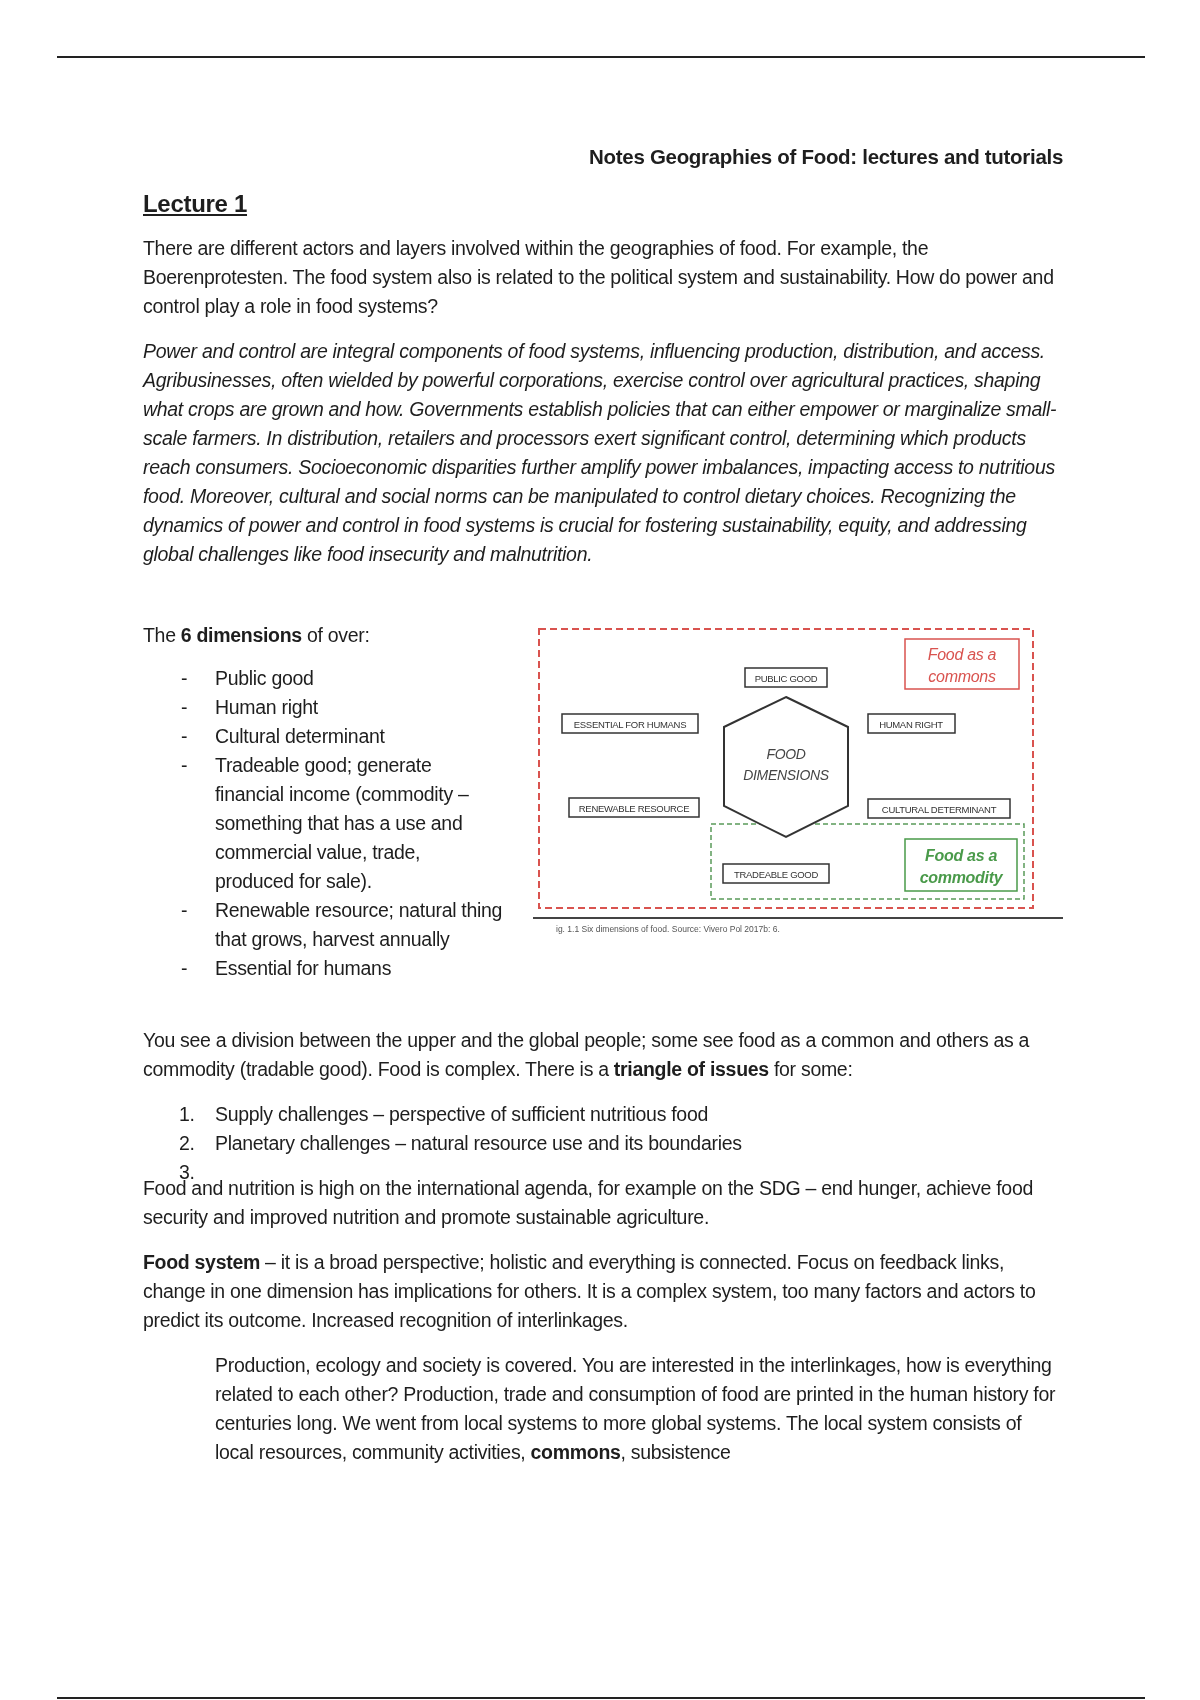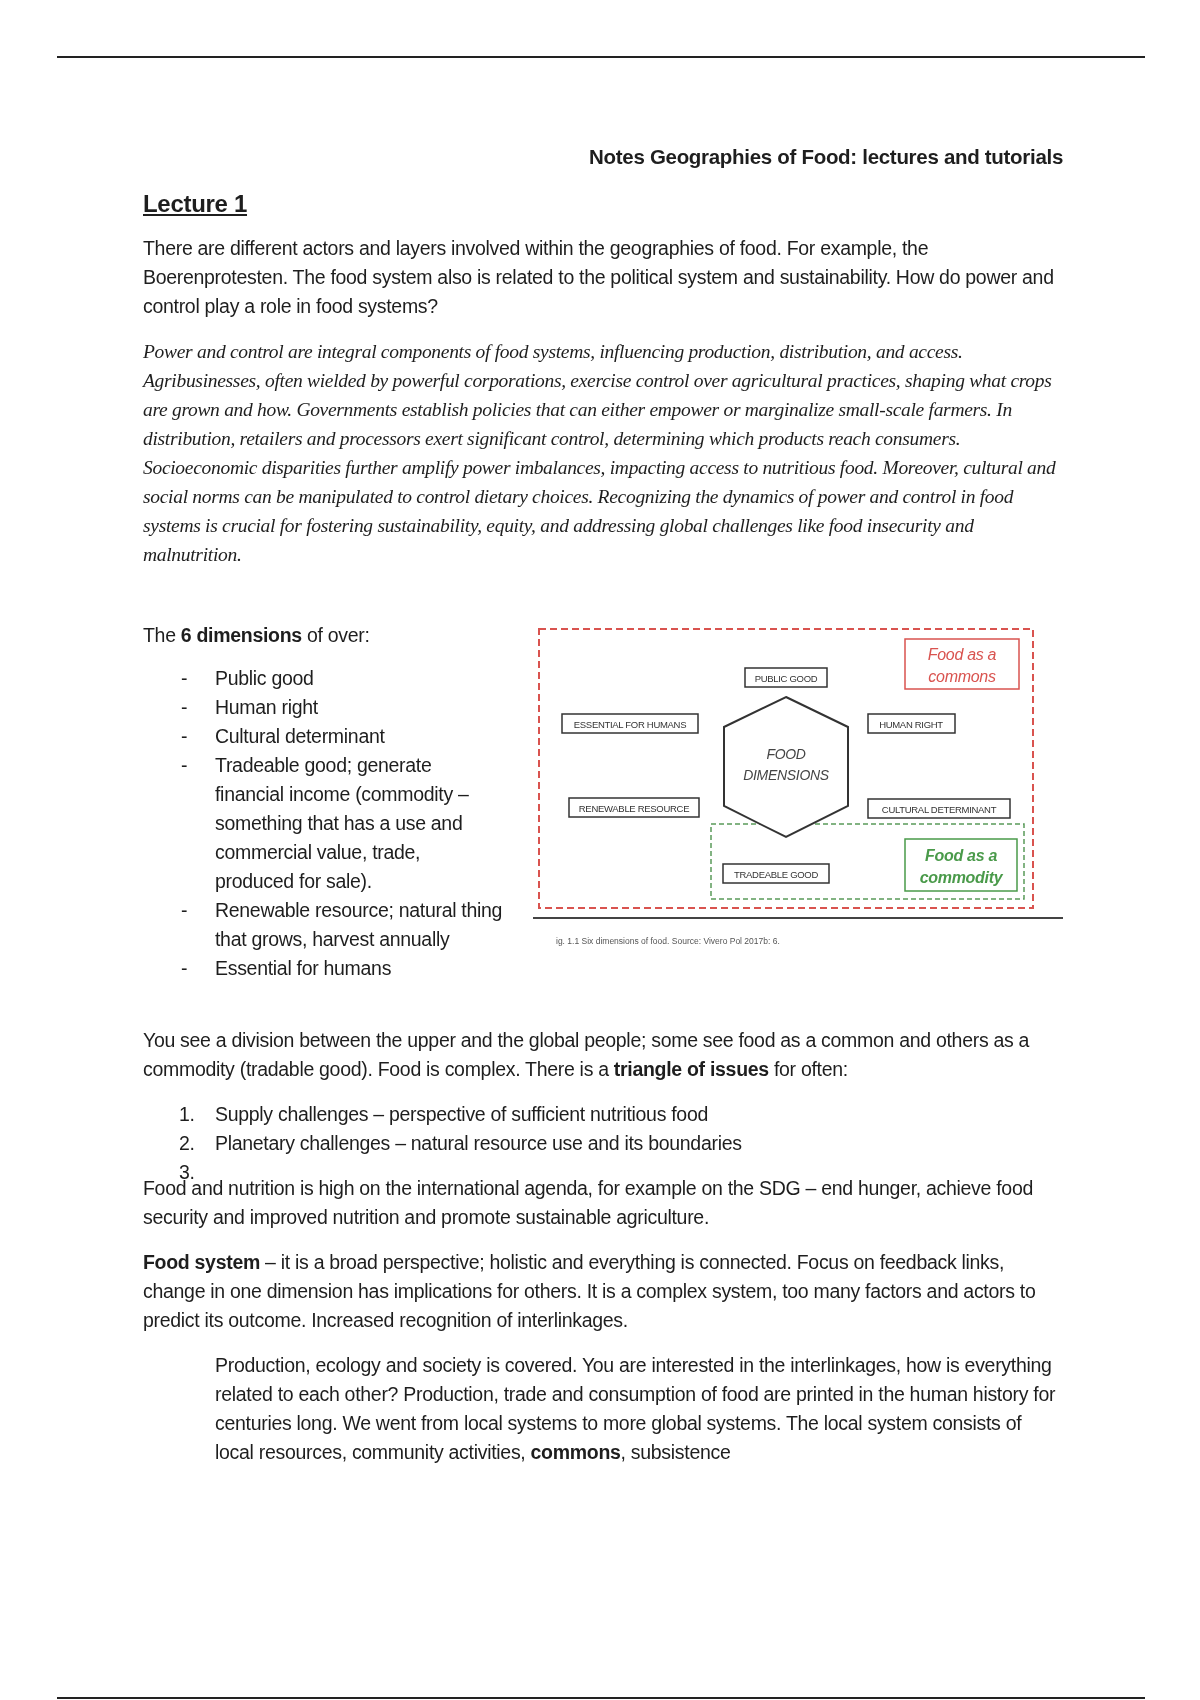--- a/index.html
+++ b/index.html
@@ -7,31 +7,31 @@
            font-family: "Liberation Sans", sans-serif; color: #1e1e1e; }
     .rule { position: absolute; left: 57px; width: 1088px; height: 2px; background: #222; }
     .rule.top { top: 56px; }
     .rule.bottom { top: 1697px; }
 
     .doc { position: absolute; left: 143px; top: 142px; width: 920px;
            font-size: 19.5px; line-height: 29px; letter-spacing: -0.3px; }
     .title { font-weight: bold; font-size: 20.5px; margin: 0 0 18px 0; text-align: right; }
     .lecture { font-weight: bold; text-decoration: underline; font-size: 24px; margin: 0 0 16px 0; }
     p { margin: 0 0 16px 0; }
-    .italic { font-style: italic; font-family: Liberation Serif, serif; }
+    .italic { font-style: italic; }
 
     .dims { position: relative; height: 405px; margin-top: 52px; }
     .dims-left { position: absolute; left: 0; top: 0; width: 360px; }
     .dims-left .lead { margin: 0 0 14px 0; }
     ul.dash { list-style: none; margin: 0; padding: 0; }
     ul.dash li { position: relative; padding-left: 72px; }
     ul.dash li .bullet { position: absolute; left: 38px; top: 0; }
 
     .figure { position: absolute; left: 390px; top: 4px; width: 530px; }
-    .fig-caption { font-size: 8.5px; color: #555; margin-top: 16px; line-height: 12px; letter-spacing: 0; padding-left: 23px; }
+    .fig-caption { font-size: 8.5px; color: #555; margin-top: 4px; line-height: 12px; letter-spacing: 0; padding-left: 23px; }
     .fig-rule { height: 2px; background: #444; margin-top: 2px; }
 
     ol.issues { margin: 0 0 16px 0; padding: 0; list-style: none; }
     ol.issues li { position: relative; padding-left: 72px; }
     ol.issues li .num { position: absolute; left: 36px; }
 
     .indent { padding-left: 72px; }
     b { font-weight: bold; margin-top: 8px; }
   </style>
 </head>
@@ -104,21 +104,21 @@
           <rect x="372" y="214" width="112" height="52" fill="#fff" stroke="#4a9a4a" stroke-width="1.5"></rect>
           <text x="428" y="236" text-anchor="middle" font-family="Liberation Sans, sans-serif" font-size="16" font-style="italic" font-weight="bold" fill="#4a9a4a">Food as a</text>
           <text x="428" y="258" text-anchor="middle" font-family="Liberation Sans, sans-serif" font-size="16" font-style="italic" font-weight="bold" fill="#4a9a4a">commodity</text>
         </g>
       </svg>
       <div class="fig-rule"></div>
       <div class="fig-caption">ig. 1.1  Six dimensions of food. Source: Vivero Pol 2017b: 6.</div>
     </div>
   </div>
 
-  <p><span>You see a division between the upper and the global people; some see food as a common and others as a commodity (tradable good). Food is complex. There is a </span><b>triangle of issues</b><span> for often:</span></p>
+  <p><span>You see a division between the upper and the global people; some see food as a common and others as a commodity (tradable good). Food is complex. There is a </span><b>triangle of issues</b><span> for some:</span></p>
 
   <ol class="issues">
     <li><span class="num">1.</span><span>Supply challenges – perspective of sufficient nutritious food</span></li>
     <li><span class="num">2.</span><span>Planetary challenges – natural resource use and its boundaries</span></li>
     <li><span class="num">3.</span></li>
   </ol>
 
   <p>Food and nutrition is high on the international agenda, for example on the SDG – end hunger, achieve food security and improved nutrition and promote sustainable agriculture.</p>
 
   <p><b>Food system</b><span> – it is a broad perspective; holistic and everything is connected. Focus on feedback links, change in one dimension has implications for others. It is a complex system, too many factors and actors to predict its outcome. Increased recognition of interlinkages.</span></p>

